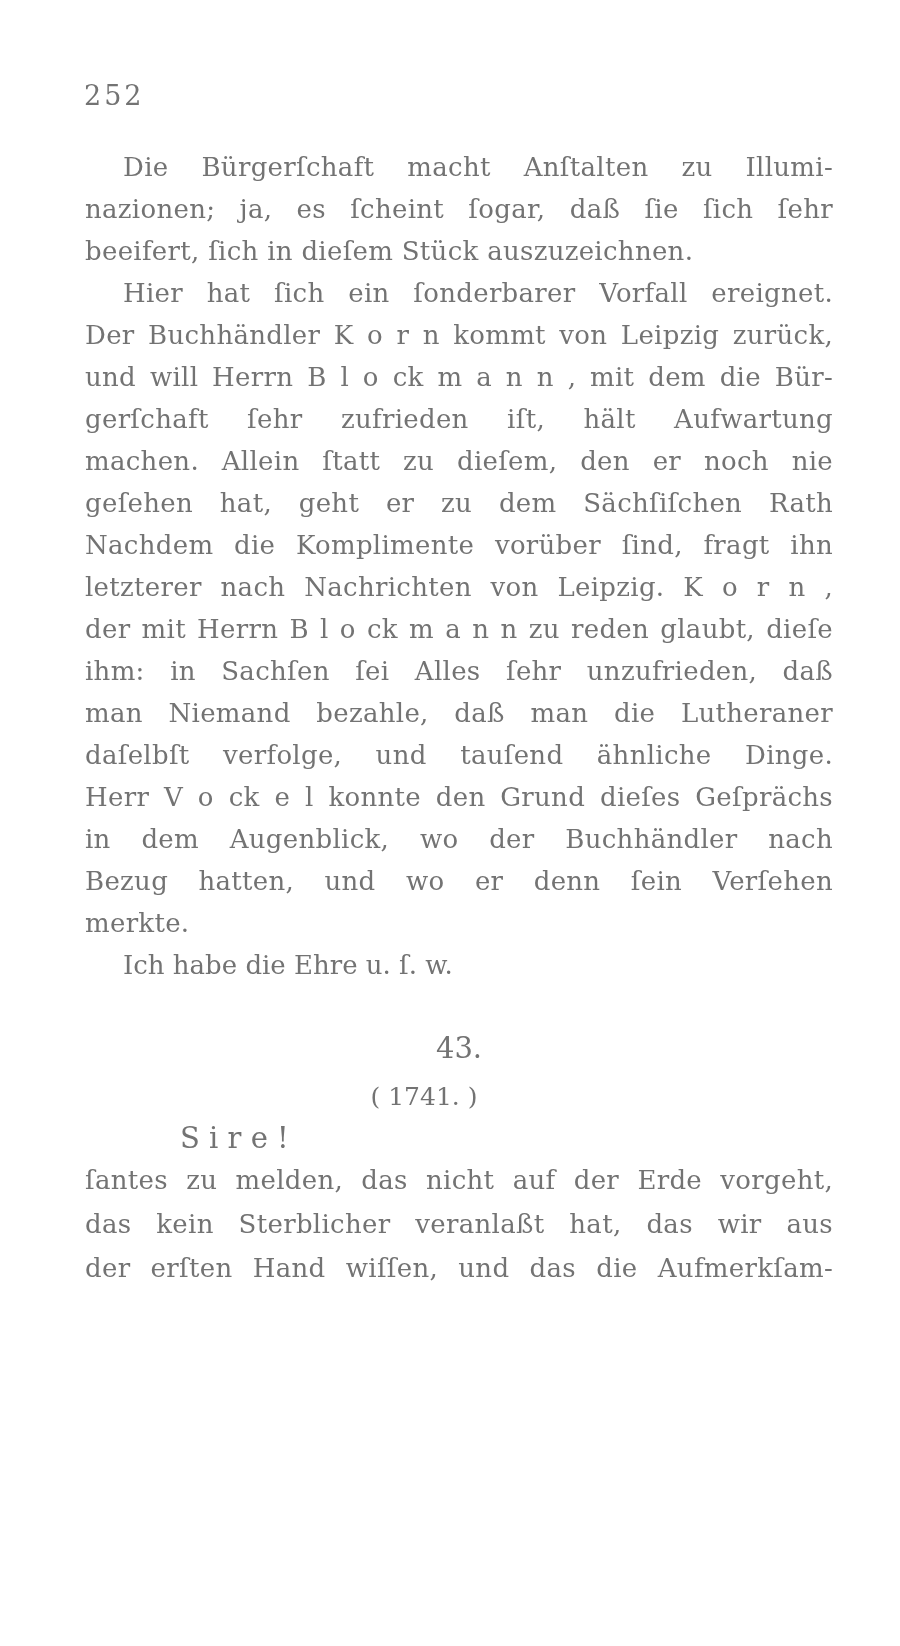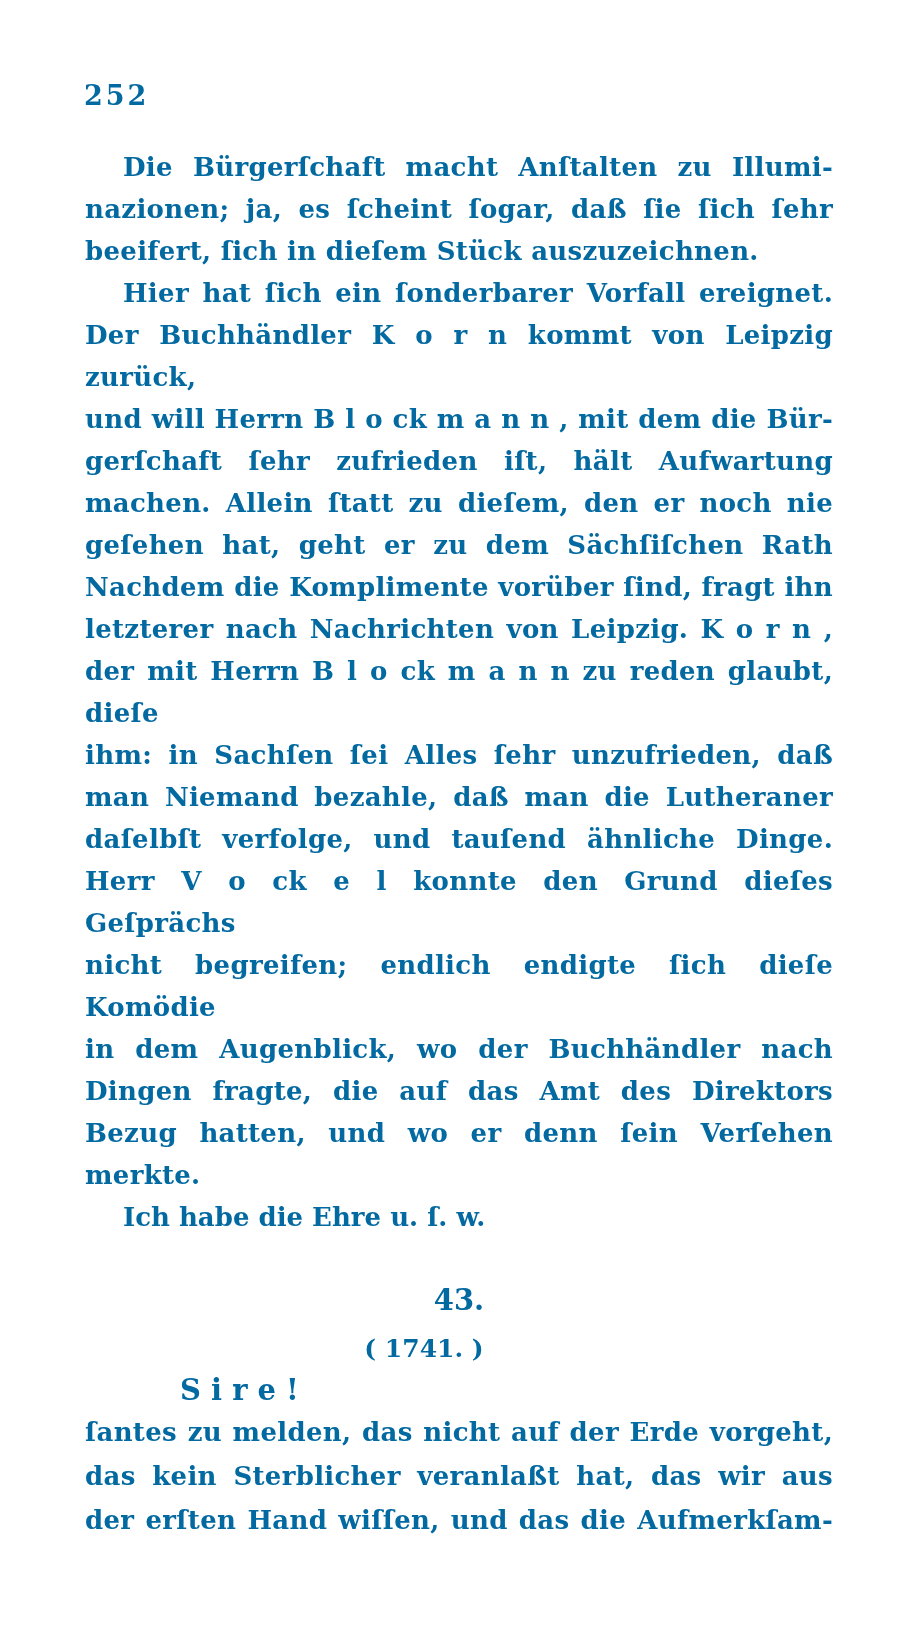--- a/index.html
+++ b/index.html
@@ -2,23 +2,23 @@
 <html><head>
 <meta charset="utf-8">
 <style>
   html, body { margin: 0; padding: 0; background: #e8e8e8; }
   #page {
     position: relative;
     width: 900px;
     height: 1646px;
     margin: 0 auto;
     background: #ffffff;
-    color: #0369a1;
+    color: #737373;
     font-family: "DejaVu Serif", "Liberation Serif", serif;
-    font-weight: 700;
+    font-weight: 400;
     overflow: hidden;
   }
   .pagenum {
     position: absolute;
     top: 80px;
     left: 84px;
     font-size: 27px;
     letter-spacing: 3px;
   }
   .textblock {
@@ -88,23 +88,21 @@
       <div class="line">gerſchaft ſehr zufrieden iſt, hält Aufwartung</div>
       <div class="line">machen. Allein ſtatt zu dieſem, den er noch nie</div>
       <div class="line">geſehen hat, geht er zu dem Sächſiſchen Rath</div>
       <div class="line">Nachdem die Komplimente vorüber ſind, fragt ihn</div>
       <div class="line">letzterer nach Nachrichten von Leipzig. K o r n ,</div>
       <div class="line">der mit Herrn B l o ck m a n n zu reden glaubt, dieſe</div>
       <div class="line">ihm: in Sachſen ſei Alles ſehr unzufrieden, daß</div>
       <div class="line">man Niemand bezahle, daß man die Lutheraner</div>
       <div class="line">daſelbſt verfolge, und tauſend ähnliche Dinge.</div>
       <div class="line">Herr V o ck e l konnte den Grund dieſes Geſprächs</div>
-      <div class="line">nicht begreifen; endlich endigte ſich dieſe Komödie</div>
       <div class="line">in dem Augenblick, wo der Buchhändler nach</div>
-      <div class="line">Dingen fragte, die auf das Amt des Direktors</div>
       <div class="line">Bezug hatten, und wo er denn ſein Verſehen</div>
       <div class="line end">merkte.</div>
     </div>
 
     <div class="closing">Ich habe die Ehre u. ſ. w.</div>
 
     <div class="section-number">43.</div>
     <div class="year">( 1741. )</div>
     <div class="salutation">S i r e !</div>
 

